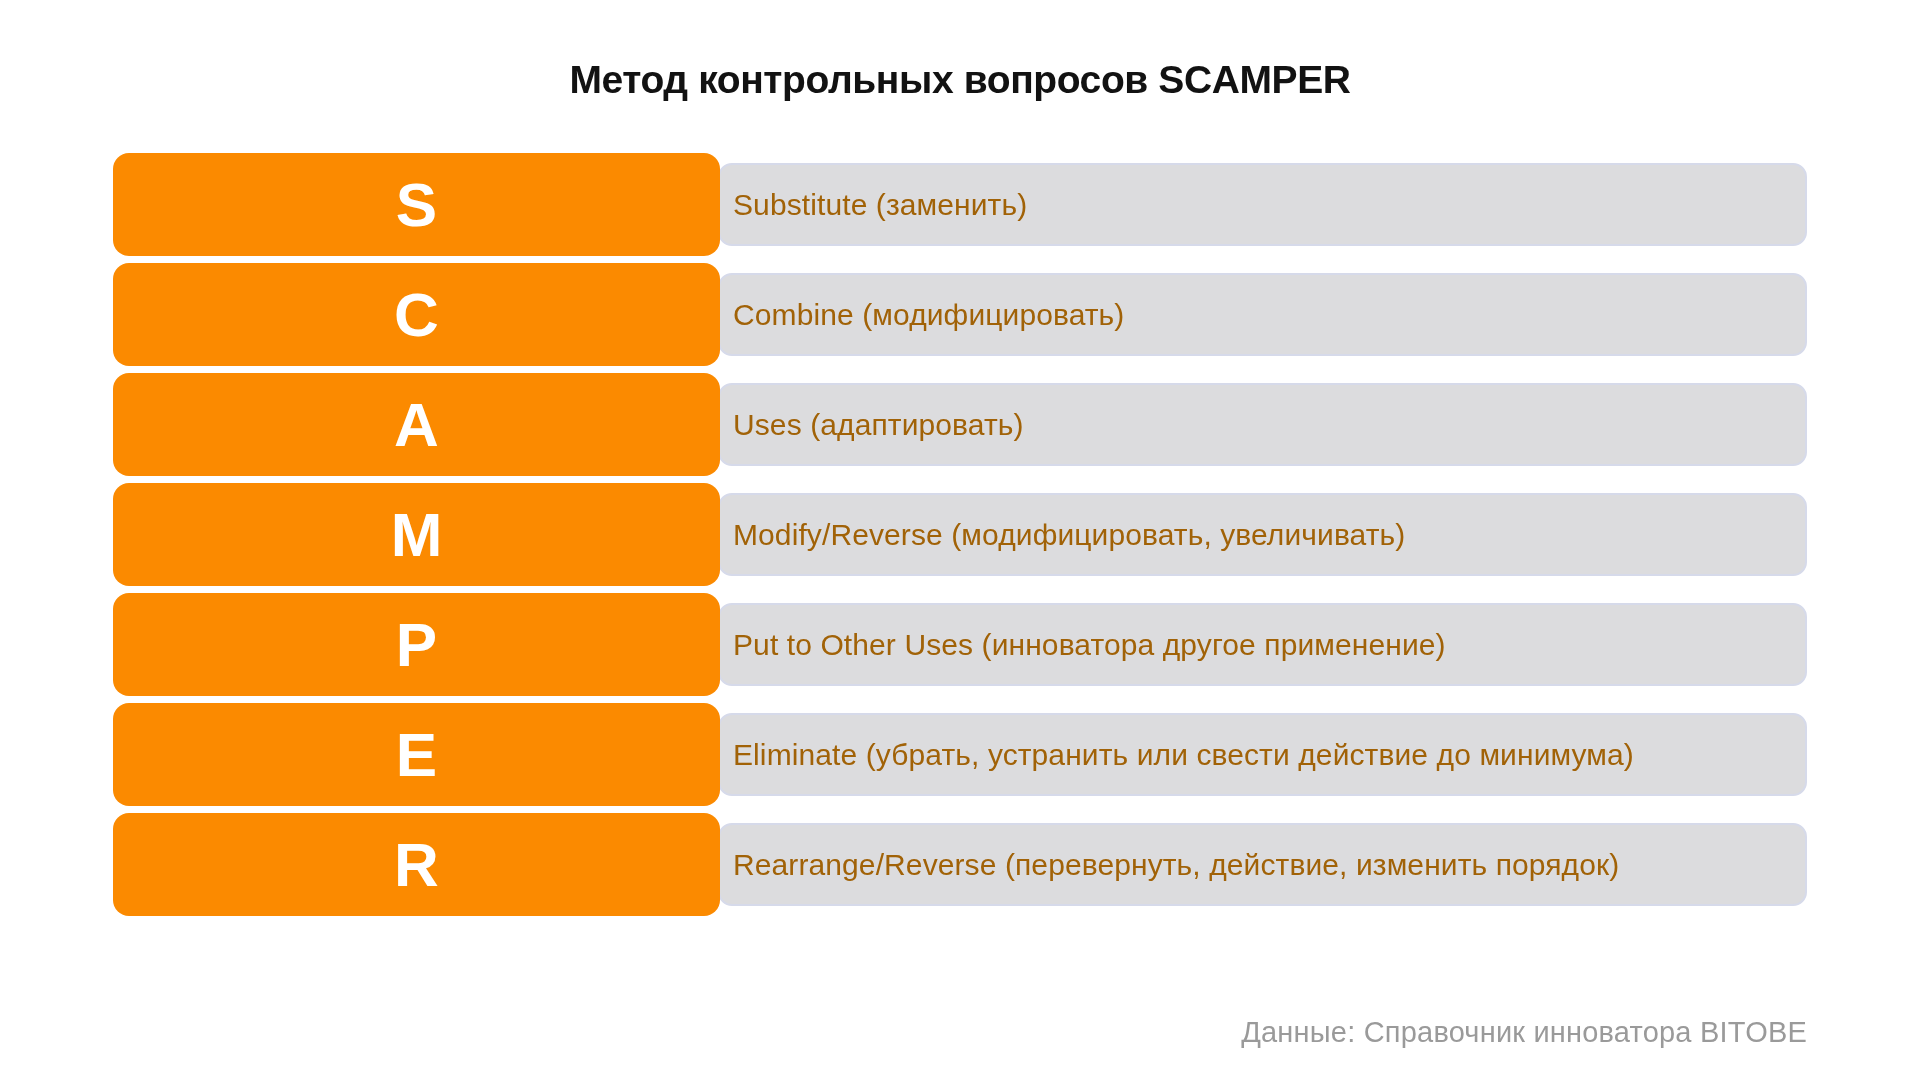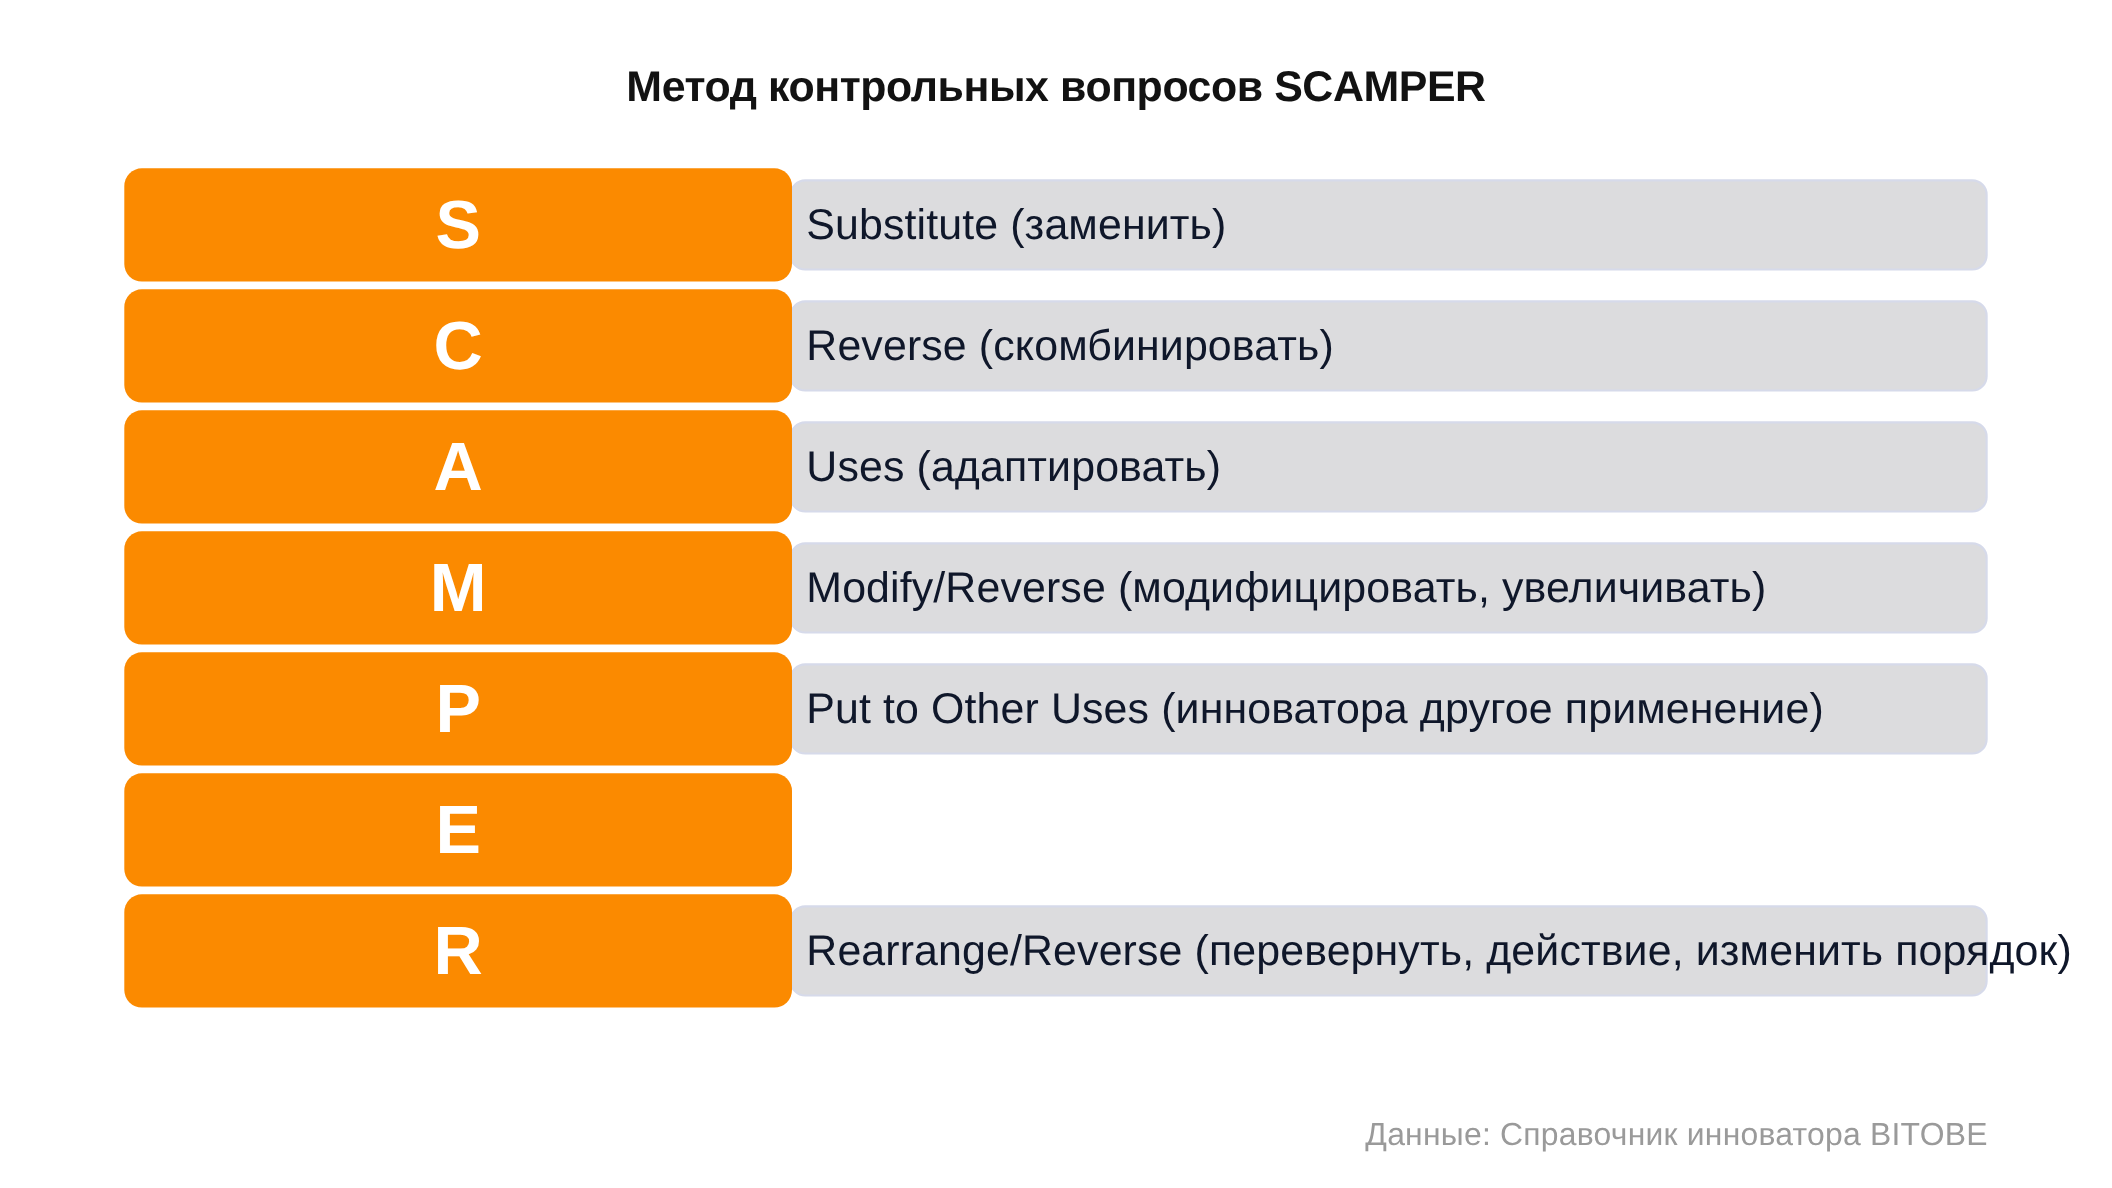--- a/index.html
+++ b/index.html
@@ -40,22 +40,22 @@
     top: 10px; bottom: 10px;
     background: #dcdcde;
     border: 2px solid #d6daea;
     border-radius: 14px;
     display: flex;
     align-items: center;
     padding-left: 13px;
     z-index: 1;
   }
   .row-desc {
-    font-size: 39px;
-    color: #0f172a;
+    font-size: 30px;
+    color: #a16207;
     letter-spacing: 0.1px;
     white-space: nowrap;
   }
   .row-letter-badge {
     position: absolute;
     left: 0; top: 0;
     width: 607px; height: 103px;
     background: #fb8a00;
     border-radius: 16px;
     display: flex;
@@ -91,21 +91,21 @@
       <div class="row-desc-bar">
         <span class="row-desc">Substitute (заменить)</span>
       </div>
       <div class="row-letter-badge">
         <span class="row-letter">S</span>
       </div>
     </div>
 
     <div class="row">
       <div class="row-desc-bar">
-        <span class="row-desc">Reverse (скомбинировать)</span>
+        <span class="row-desc">Combine (модифицировать)</span>
       </div>
       <div class="row-letter-badge">
         <span class="row-letter">C</span>
       </div>
     </div>
 
     <div class="row">
       <div class="row-desc-bar">
         <span class="row-desc">Uses (адаптировать)</span>
       </div>
@@ -126,20 +126,23 @@
     <div class="row">
       <div class="row-desc-bar">
         <span class="row-desc">Put to Other Uses (инноватора другое применение)</span>
       </div>
       <div class="row-letter-badge">
         <span class="row-letter">P</span>
       </div>
     </div>
 
     <div class="row">
+      <div class="row-desc-bar">
+        <span class="row-desc">Eliminate (убрать, устранить или свести действие до минимума)</span>
+      </div>
       <div class="row-letter-badge">
         <span class="row-letter">E</span>
       </div>
     </div>
 
     <div class="row">
       <div class="row-desc-bar">
         <span class="row-desc">Rearrange/Reverse (перевернуть, действие, изменить порядок)</span>
       </div>
       <div class="row-letter-badge">

